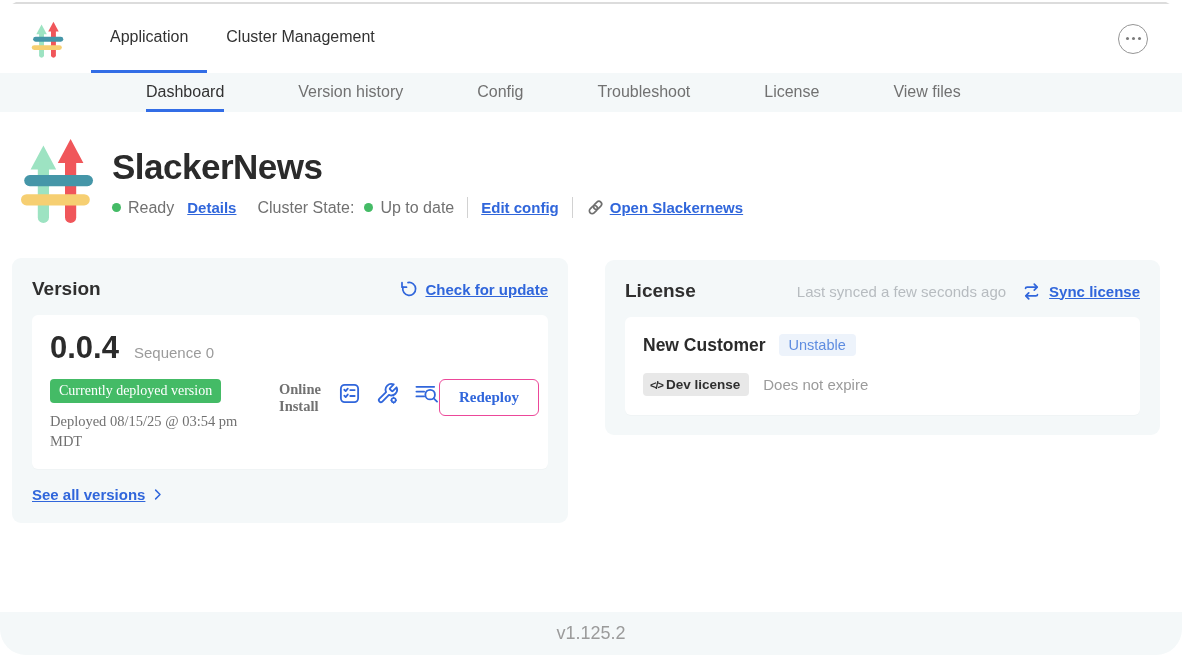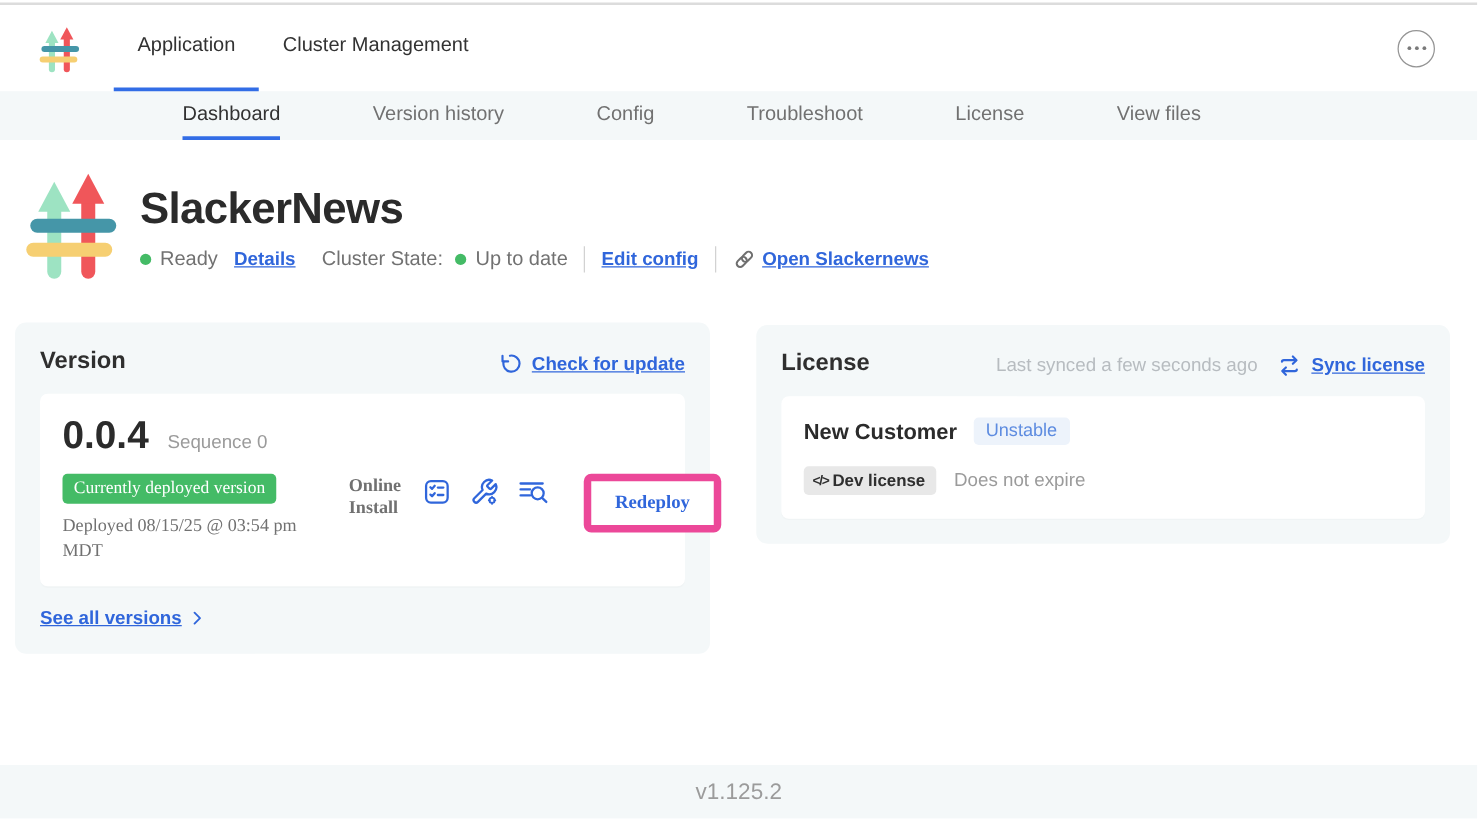--- a/index.html
+++ b/index.html
@@ -1,18 +1,18 @@
 <!DOCTYPE html>
 <html><head>
 <meta charset="utf-8">
 <style>
   * { margin:0; padding:0; box-sizing:border-box; }
   html,body { background:#fff; }
   body { font-family:"Liberation Sans","DejaVu Sans",sans-serif; color:#323232; }
-  .screen { position:relative; width:1182px; height:655px; background:#fff; overflow:hidden; }
+  .screen { position:relative; width:1182px; height:655px; background:#fff; overflow:hidden;border-radius:26px; }
 
   
   .top-line { height:4px; background:#fff; border-bottom:2px solid #dcdcdc; }
 
   
   .top-nav { height:69px; background:#fff; display:flex; align-items:stretch; padding-left:30px; }
   .brand { display:flex; align-items:center; margin-right:26px; }
   .top-tabs { display:flex; align-items:stretch; }
   .top-tab { display:flex; align-items:center; padding:0 19px; font-size:16px; color:#323232; cursor:pointer; border-bottom:3px solid transparent; }
   .top-tab.active { border-bottom-color:#326de6; }
@@ -38,39 +38,39 @@
   .cluster-label { margin-left:21px; }
   .status-row .cluster-dot { margin-left:10px; }
   .vdiv { width:1px; height:21px; background:#d2d2d2; margin:0 13px; }
   .open-app { display:flex; align-items:center; gap:5px; }
 
   
   .cards-row { display:flex; align-items:flex-start; margin:34px 12px 0 12px; gap:37px; }
   .card { background:#f4f8f9; border-radius:9px; padding:20px; }
   .version-card { width:556px; }
   .license-card { width:555px; margin-top:2px; }
-  .card-head { display:flex; align-items:flex-end;gap:28px; }
+  .card-head { display:flex; align-items:center;gap:28px; }
   .card-title { font-size:19px; font-weight:bold; color:#2f2f2f; }
   .head-right { margin-left:auto; display:flex; align-items:center; gap:8px; }
   .head-right .link { font-size:15px; }
   .muted-light { color:#b7bcc0; font-size:15px; }
   .inner-card { background:#fff; border-radius:6px; margin-top:15px; padding:15px 18px 18px 18px; box-shadow:0 1px 1px rgba(0,0,0,0.02); }
 
   
   .ver-row1 { display:flex; align-items:baseline; }
   .ver-number { font-size:31px; font-weight:bold; color:#2b2b2b; }
   .ver-seq { font-size:15px; color:#9b9b9b; margin-left:15px; }
   .ver-row2 { display:flex; align-items:flex-start; margin-top:13px;font-family:Liberation Serif, serif; }
   .ver-left { width:205px; flex:none; }
   .deployed-badge { display:inline-block; background:#44bb66; color:#fff; font-size:14px; padding:4px 9px; border-radius:4px; white-space:nowrap; }
   .deployed-ts { margin-top:9px; font-size:14.5px; color:#717171; line-height:1.35; width:205px; }
   .install-type { margin-left:24px; font-size:14.5px; font-weight:bold; color:#717171; line-height:1.2; padding-top:2px; }
   .ver-icons { display:flex; align-items:center; gap:15px; margin-left:17px; padding-top:3px; }
   .ver-icons .ic { color:#3066db; cursor:pointer; display:flex; }
-  .redeploy-btn { margin-left:28px; background:#fff; border:6px solid #ec4899; color:#3066db; font-weight:bold; font-size:15px; border-radius:6px; padding:9px 19px; cursor:pointer; font-family:inherit; }
+  .redeploy-btn { margin-left:0; background:#fff; border:1px solid #ec4899; color:#3066db; font-weight:bold; font-size:15px; border-radius:6px; padding:9px 19px; cursor:pointer; font-family:inherit; }
   .card-footer-link { display:flex; align-items:center; gap:5px; margin-top:17px; }
   .card-footer-link .link { font-size:15px; }
   .chev { display:flex; }
 
   
   .lic-row1 { display:flex; align-items:flex-end; }
   .customer-name { font-size:17.5px; font-weight:bold; color:#2b2b2b; }
   .channel-badge { margin-left:13px; background:#edf3fb; color:#5e8ce0; font-size:14.5px; padding:3px 10px; border-radius:4px; }
   .lic-row2 { display:flex; align-items:center; margin-top:17px; }
   .type-badge { background:#e8e8e8; color:#2f2f2f; font-size:13.5px; font-weight:bold; padding:4px 9px 4px 7px; border-radius:4px; display:flex; align-items:center; gap:3px; }

